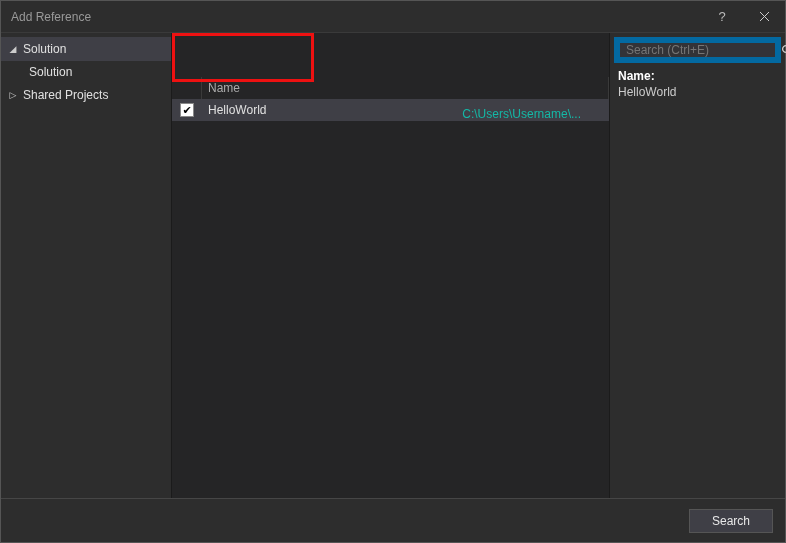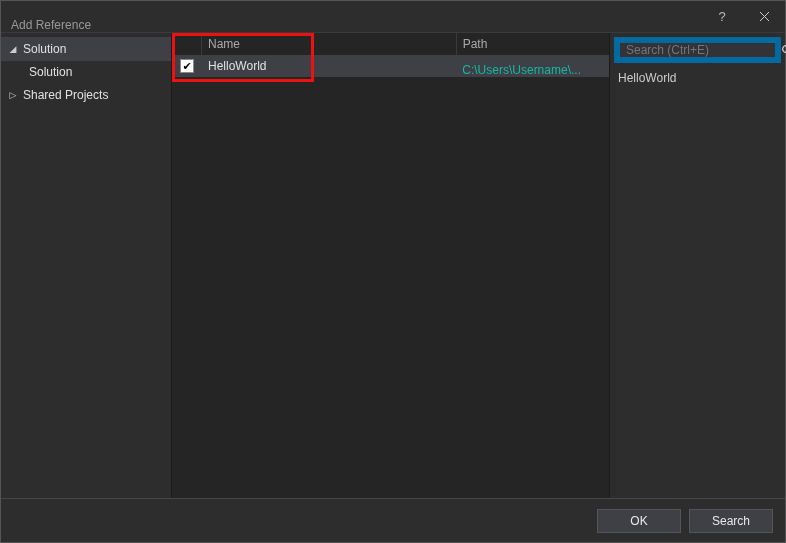--- a/index.html
+++ b/index.html
@@ -9,21 +9,21 @@
     width: 786px; height: 543px;
     display: flex; flex-direction: column;
     background: #2d2d2d;
     border: 1px solid #555;
   }
 
   
   .titlebar {
     height: 32px;
     background: #2d2d2d;
-    display: flex; align-items: flex-end;
+    display: flex; align-items: center;
     padding-left: 10px;
     color: #999;
     font-size: 12px;
     border-bottom: 1px solid #3a3a3a;
   }
   .titlebar .spacer { flex: 1; }
   .titlebar .tbtn {
     width: 42px; height: 100%;
     display: flex; align-items: center; justify-content: center;
     color: #bbb; font-size: 13px;
@@ -63,20 +63,21 @@
     font-size: 12px;
     border-left: 1px solid #1b1b1b;
     border-right: 1px solid #1b1b1b;
     position: relative;
   }
   .col-headers {
     display: flex;
     height: 22px;
     background: #252526;
     color: #aaa;
+    margin-top: 44px;
   }
   .col-check { width: 30px; border-right:1px solid #3a3a3a; }
   .col-name  { flex: 1.1; padding-left:6px; display:flex; align-items:center; border-right:1px solid #3a3a3a;}
   .col-path  { flex: 0.65; padding-left:6px; display:flex; align-items:center; }
   .list-row {
     display: flex; height: 22px; align-items: center;
     background: #3f3f46;
   }
   .list-row .cell-check { width:30px; display:flex; align-items:center; justify-content:center; }
   .list-row .cell-name  { flex:1.1; padding-left:6px; }
@@ -170,23 +171,20 @@
         <span class="lbl">Shared Projects</span>
       </div>
     </div>
 
     <div class="center">
       <div class="col-headers">
         <div class="col-check"></div>
         <div class="col-name">
           <span>Name</span>
         </div>
-        <div class="col-path">
-          <span>Path</span>
-        </div>
       </div>
       <div class="list-row">
         <div class="cell-check">
           <div class="chk">✔</div>
         </div>
         <div class="cell-name">
           <span>HelloWorld</span>
         </div>
         <div class="cell-path">
           <span>C:\Users\Username\...</span>
@@ -201,28 +199,26 @@
         <input placeholder="Search (Ctrl+E)" style="">
         <span class="icon">
           <svg width="12" height="12" viewBox="0 0 12 12">
               <circle cx="5" cy="5" r="3.4" fill="none" stroke="#ccc" stroke-width="1.3"></circle>
               <line x1="7.6" y1="7.6" x2="11" y2="11" stroke="#ccc" stroke-width="1.3"></line>
             </svg>
 
         </span>
       </div>
       <div class="detail">
+        <div class="lbl">Name:</div>
         <div class="val">HelloWorld</div>
       </div>
     </div>
 
   </div>
 
   <div class="footer">
     <div class="btn">
-      <span>OK</span>
-    </div>
-    <div class="btn">
       <span>Search</span>
     </div>
   </div>
 
 </div>
 
 </body></html>

